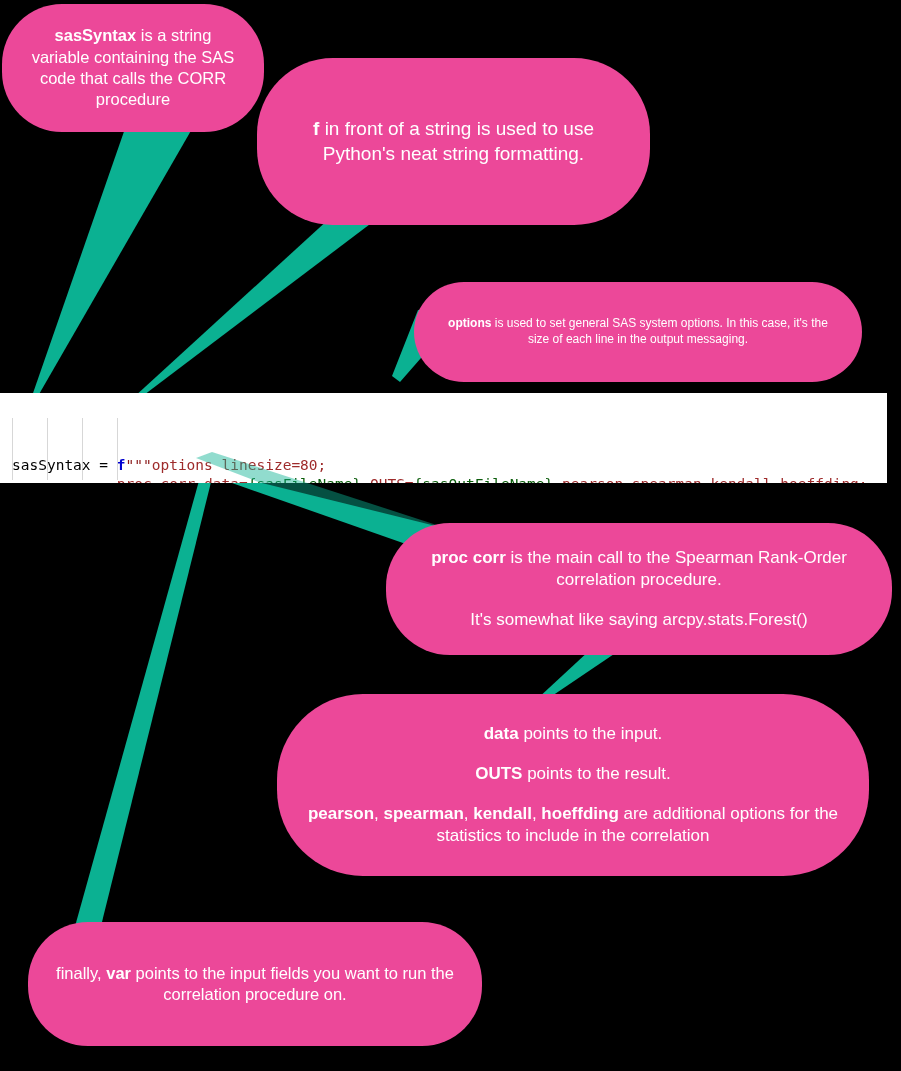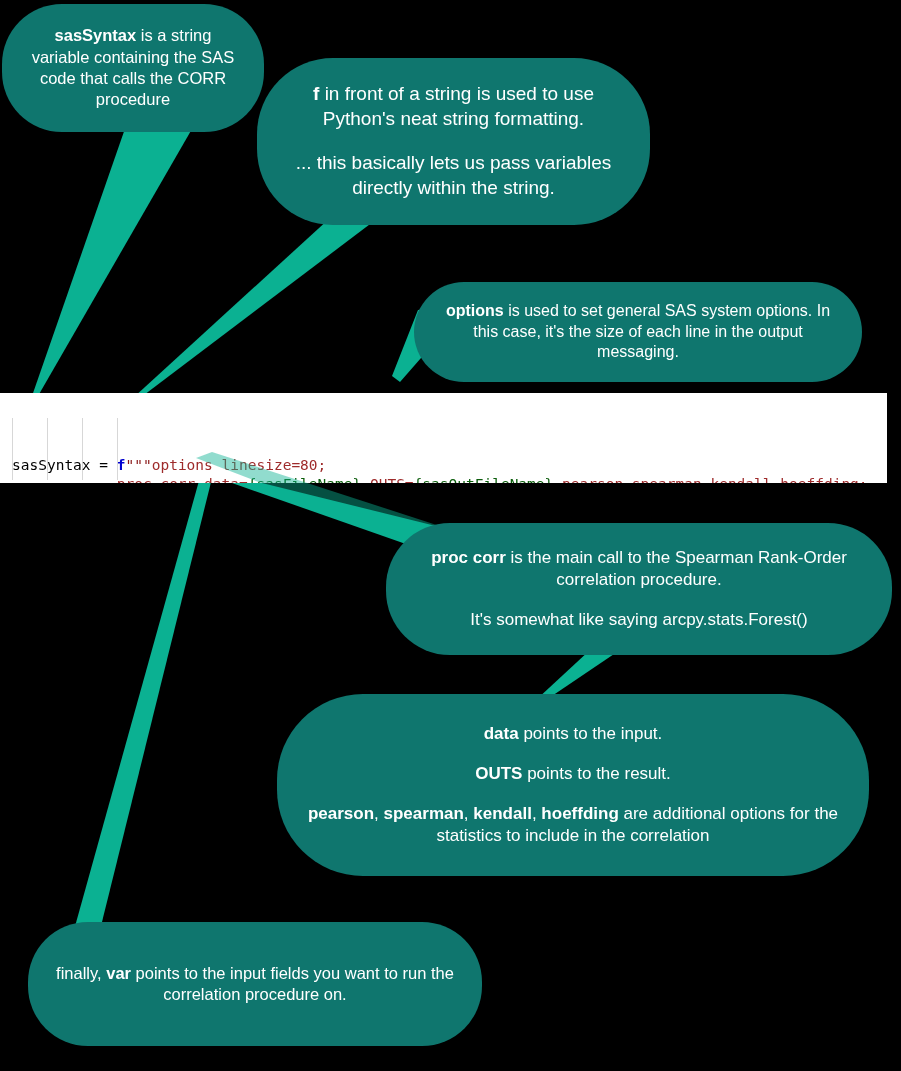--- a/index.html
+++ b/index.html
@@ -48,37 +48,37 @@
   .ln { display: block; height: 19px; }
   .tok-plain  { color: #000000; }
   .tok-fpfx   { color: #0000cf; font-weight: 700; }
   .tok-str    { color: #9e2b2b; }
   .tok-strd   { color: #8b1a1a; }
   .tok-brace  { color: #0b5d0b; }
 
   
   .bubble {
     position: absolute;
-    background: #0f766e;
+    background: #ec4899;
     color: #ffffff;
     z-index: 5;
     display: flex;
     align-items: center;
     justify-content: center;
     text-align: center;
     padding: 14px 22px;
   }
   .bubble .txt { width: 100%; }
   .bubble p { margin: 0; }
   .bubble p + p { margin-top: 1.05em; }
   .bubble b { font-weight: 700; }
 
   #b1 { left: 2px;   top: 4px;   width: 262px; height: 128px; border-radius: 60px; font-size: 16.5px; line-height: 1.30; }
   #b2 { left: 257px; top: 58px;  width: 393px; height: 167px; border-radius: 76px; font-size: 19px;   line-height: 1.30; }
-  #b3 { left: 414px; top: 282px; width: 448px; height: 100px; border-radius: 50px; font-size: 16px;   line-height: 1.30; }
+  #b3 { left: 414px; top: 282px; width: 448px; height: 100px; border-radius: 50px; font-size: 12px;   line-height: 1.30; }
   #b4 { left: 386px; top: 523px; width: 506px; height: 132px; border-radius: 64px; font-size: 17px;   line-height: 1.30; }
   #b5 { left: 277px; top: 694px; width: 592px; height: 182px; border-radius: 86px; font-size: 17px;   line-height: 1.30; }
   #b6 { left: 28px;  top: 922px; width: 454px; height: 124px; border-radius: 60px; font-size: 16.5px; line-height: 1.30; }
 </style>
 </head>
 <body>
 
 <div id="stage">
 
   <svg class="tails tails-under" viewBox="0 0 901 1071">
@@ -117,21 +117,20 @@
   </svg>
 
   <div class="bubble" id="b1">
       <div class="txt">
         <p><b>sasSyntax</b><span> is a string variable containing the SAS code that calls the CORR procedure</span></p>
       </div>
     </div>
   <div class="bubble" id="b2">
       <div class="txt">
         <p><b>f</b><span> in front of a string is used to use Python's neat string formatting.</span></p>
-        <p><span>... this basically lets us pass variables directly within the string.</span></p>
       </div>
     </div>
   <div class="bubble" id="b3">
       <div class="txt">
         <p><b>options</b><span> is used to set general SAS system options. In this case, it's the size of each line in the output messaging.</span></p>
       </div>
     </div>
   <div class="bubble" id="b5">
       <div class="txt">
         <p><b>data</b><span> points to the input.</span></p>

